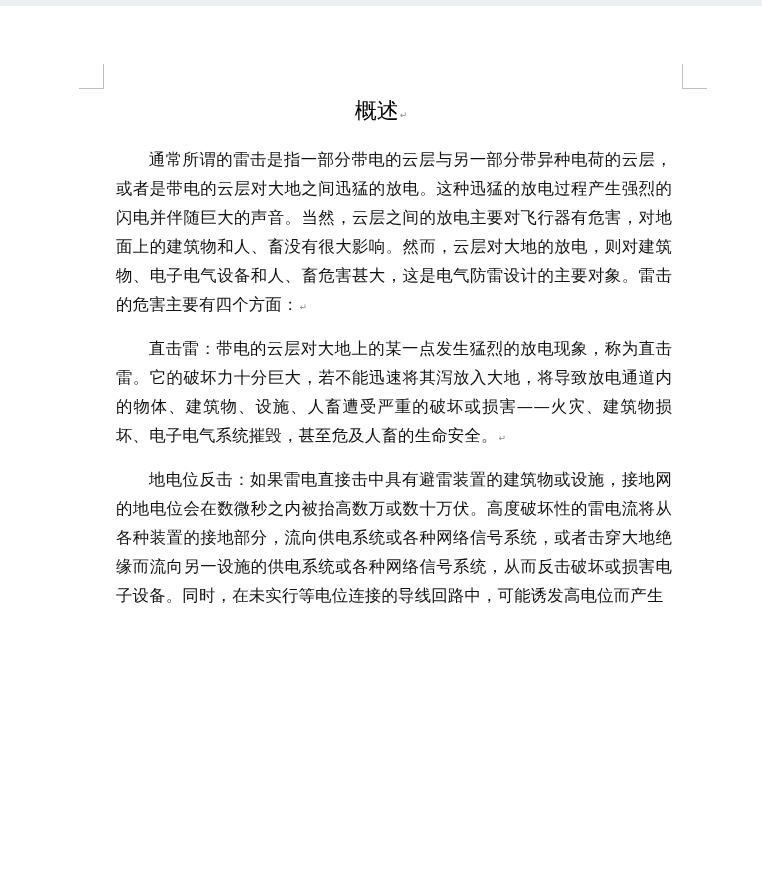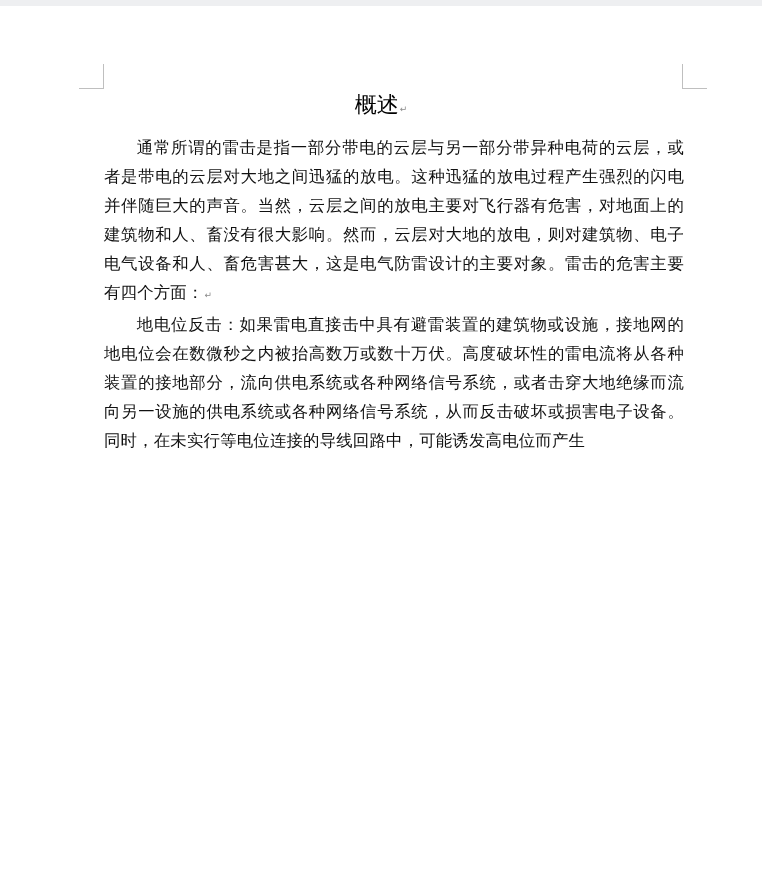--- a/index.html
+++ b/index.html
@@ -40,21 +40,21 @@
       border-bottom: 1px solid #bfbfbf;
     }
     .title {
       position: absolute;
       left: 0;
       top: 92px;
       width: 762px;
       text-align: center;
       font-family: "DejaVu Sans", sans-serif;
       font-size: 22px;
-      line-height: 25px;
+      line-height: 38px;
       color: #000;
     }
     .para-mark {
       font-family: "DejaVu Sans", sans-serif;
       font-size: 9px;
       color: #8a8a8a;
       margin-left: 1px;
       vertical-align: baseline;
     }
     .body {
@@ -62,35 +62,36 @@
       left: 104px;
       top: 133px;
       width: 580px;
       font-family: "DejaVu Serif", serif;
       font-size: 16.4px;
       line-height: 29px;
       color: #111;
       text-align: justify;
     }
     .body p {
-      margin: 0;
+      margin: 12px;
       text-indent: 2em;
       letter-spacing: 0.2px;
     }
   </style>
 </head>
 <body>
 
 <div class="top-strip"></div>
 
 <div class="page">
   <div class="corner corner-tl"></div>
   <div class="corner corner-tr"></div>
 </div>
 
 <div class="title">
   <span>概述</span><span class="para-mark">↵</span>
 </div>
 
 <div class="body">
   <p><span>通常所谓的雷击是指一部分带电的云层与另一部分带异种电荷的云层，或者是带电的云层对大地之间迅猛的放电。这种迅猛的放电过程产生强烈的闪电并伴随巨大的声音。当然，云层之间的放电主要对飞行器有危害，对地面上的建筑物和人、畜没有很大影响。然而，云层对大地的放电，则对建筑物、电子电气设备和人、畜危害甚大，这是电气防雷设计的主要对象。雷击的危害主要有四个方面：</span><span class="para-mark">↵</span></p>
+  <p><span>直击雷：带电的云层对大地上的某一点发生猛烈的放电现象，称为直击雷。它的破坏力十分巨大，若不能迅速将其泻放入大地，将导致放电通道内的物体、建筑物、设施、人畜遭受严重的破坏或损害——火灾、建筑物损坏、电子电气系统摧毁，甚至危及人畜的生命安全。</span><span class="para-mark">↵</span></p>
   <p><span>地电位反击：如果雷电直接击中具有避雷装置的建筑物或设施，接地网的地电位会在数微秒之内被抬高数万或数十万伏。高度破坏性的雷电流将从各种装置的接地部分，流向供电系统或各种网络信号系统，或者击穿大地绝缘而流向另一设施的供电系统或各种网络信号系统，从而反击破坏或损害电子设备。同时，在未实行等电位连接的导线回路中，可能诱发高电位而产生</span></p>
 </div>
 
 </body></html>

